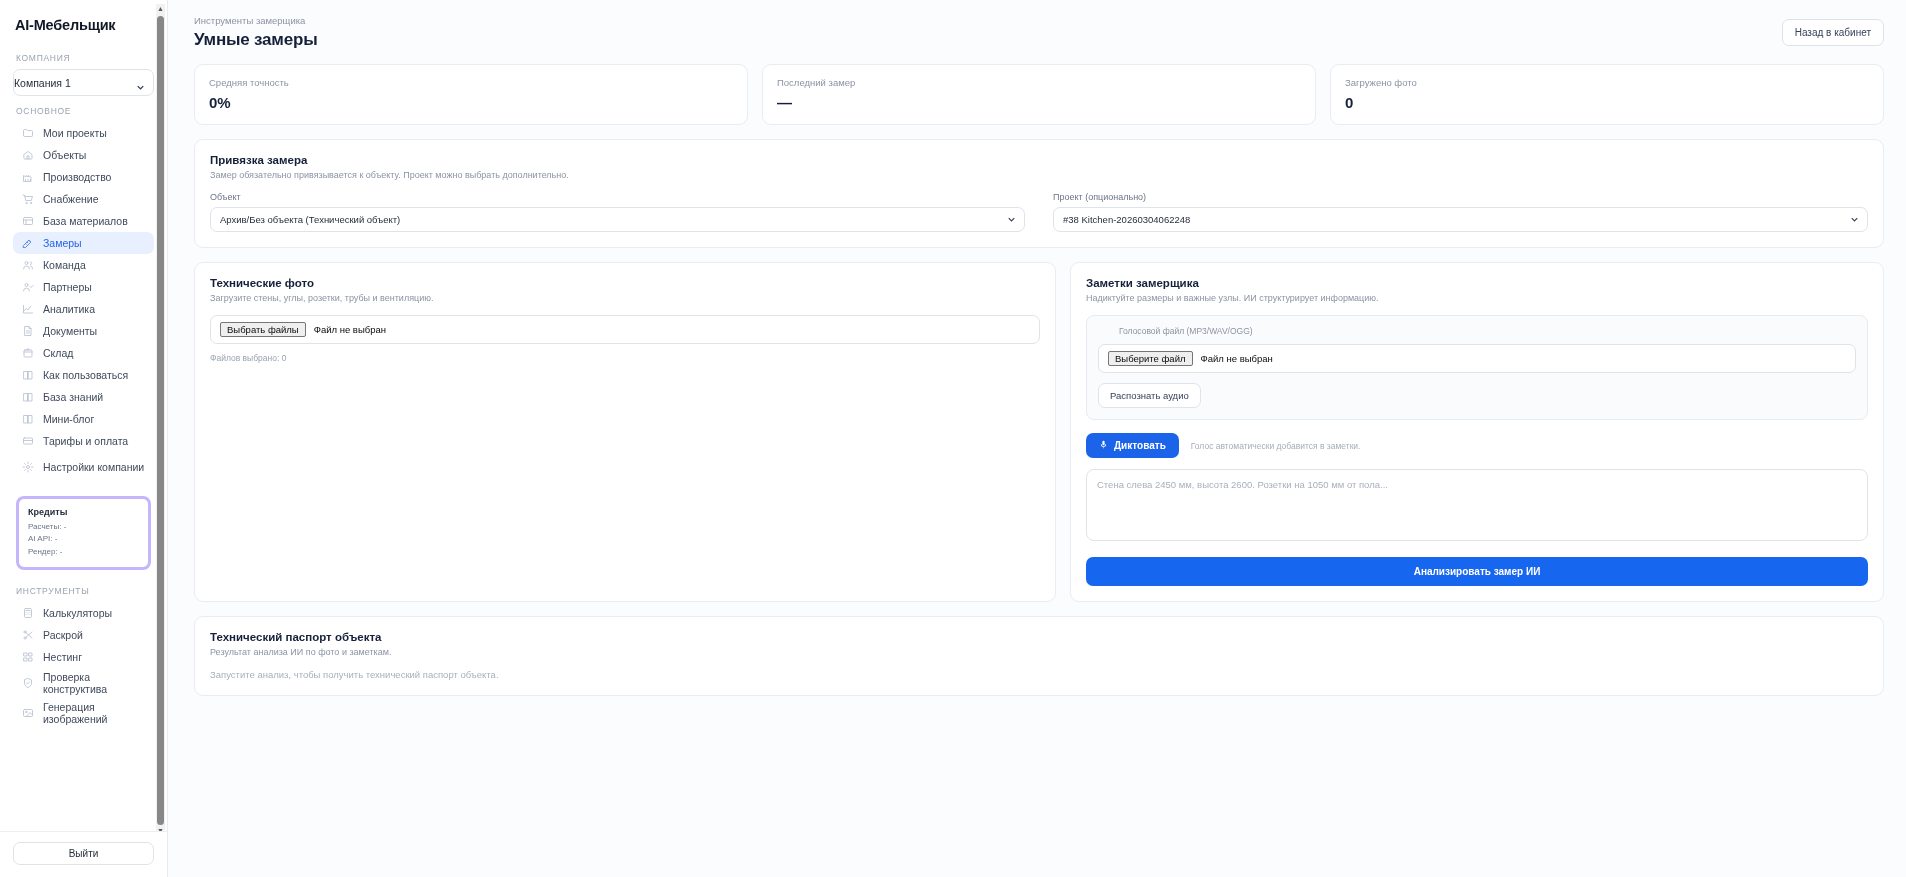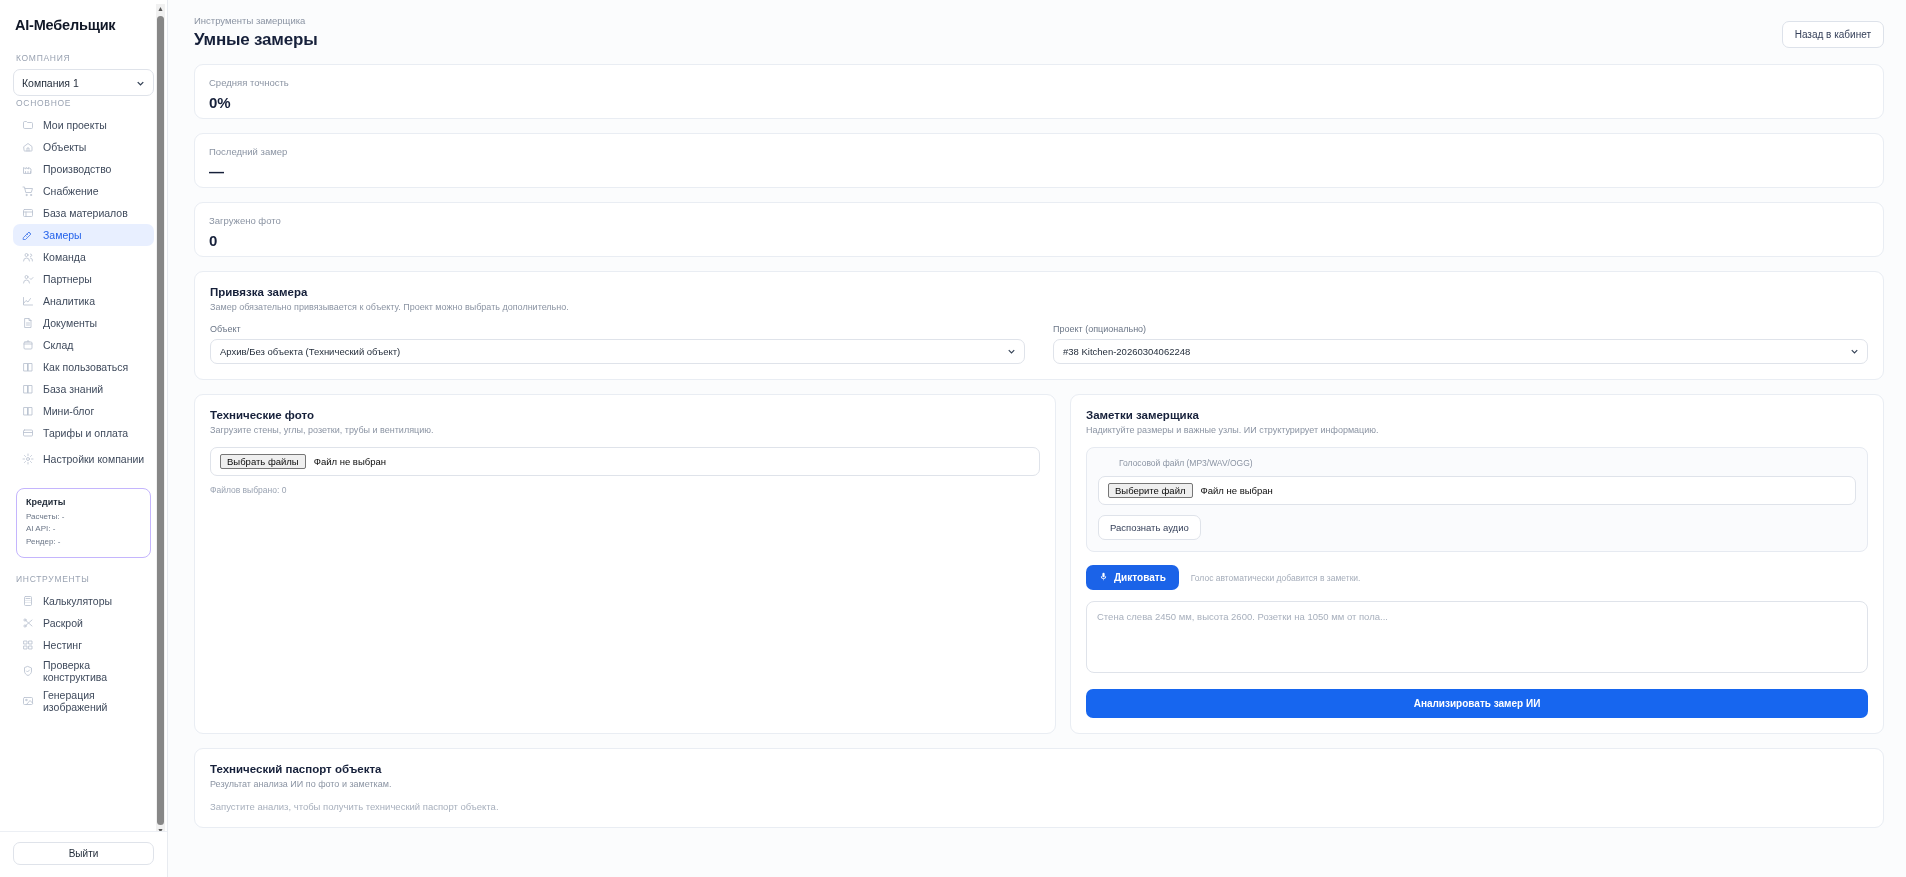--- a/index.html
+++ b/index.html
@@ -48,24 +48,24 @@
     font-weight: normal;
   }
   .company-select {
     width: 100%;
     height: 27px;
     border: 1px solid #dfe3ea;
     border-radius: 7px;
     background: #fff;
     font-size: 10.5px;
     color: #1f2937;
-    padding: 0 22px 0 8px;
+    padding: 0 22px 0 0;
     appearance: none;
     -webkit-appearance: none;
-    margin-bottom: 2px;
+    margin-bottom: 10px;
     position: relative;
     font-family: inherit;
   }
   .select-wrap { position: relative; }
   .select-wrap .chev {
     position: absolute; right: 8px; top: 50%;
     transform: translateY(-50%);
     pointer-events: none;
     color: #334155;
   }
@@ -91,21 +91,21 @@
     flex: 0 0 13px;
     color: #b9c2d0;
     display: flex; align-items: center; justify-content: center;
   }
   .nav-item .ico svg { width: 12px; height: 12px; display:block; }
   .nav-label { line-height: 1.15; }
   .nav-label.two { white-space: normal; }
 
   .credits {
     margin: 14px 3px 16px 3px;
-    border: 1px solid #c4b5fd;
+    border: 3px solid #c4b5fd;
     border-radius: 8px;
     padding: 8px 9px 9px 9px;
     background: #fff;
   }
   .credits-title { font-size: 9px; font-weight: bold; color: #1f2937; margin-bottom: 4px; }
   .credits-row { font-size: 8px; color: #6b7687; line-height: 1.55; }
 
   .sb-footer {
     flex: 0 0 auto;
     border-top: 1px solid #eceff4;
@@ -138,36 +138,36 @@
   }
 
   
   .main {
     flex: 1 1 auto;
     height: 877px;
     background: #fbfcfd;
     overflow: hidden;
     padding: 10px 22px 0 14px;
   }
-  .topbar { display: flex; align-items: center; justify-content: space-between; }
+  .topbar { display: flex; align-items: flex-start; justify-content: space-between; }
   .crumb { font-size: 9.5px; color: #8b94a3; margin: 5px 0 4px 12px; }
   .page-title { font-size: 17px; font-weight: bold; color: #16203a; margin: 0 0 0 12px; letter-spacing: -0.2px; }
   .back-btn {
     border: 1px solid #dde2ea;
     background: #fff;
     border-radius: 7px;
     font-size: 10px;
     color: #36415a;
     padding: 7px 12px;
     cursor: pointer;
     margin-top: 9px;
     font-family: inherit;
   }
 
-  .stats { display: flex; gap: 14px; margin: 14px 0 0 12px; flex-direction: column; }
+  .stats { display: flex; gap: 14px; margin: 14px 0 0 12px; }
   .stat-card {
     flex: 1 1 0;
     background: #fff;
     border: 1px solid #e9edf3;
     border-radius: 9px;
     padding: 12px 14px 13px 14px;
     min-height: 55px;
   }
   .stat-label { font-size: 9.5px; color: #8b94a3; margin-bottom: 6px; }
   .stat-value { font-size: 15px; font-weight: bold; color: #16203a; }

